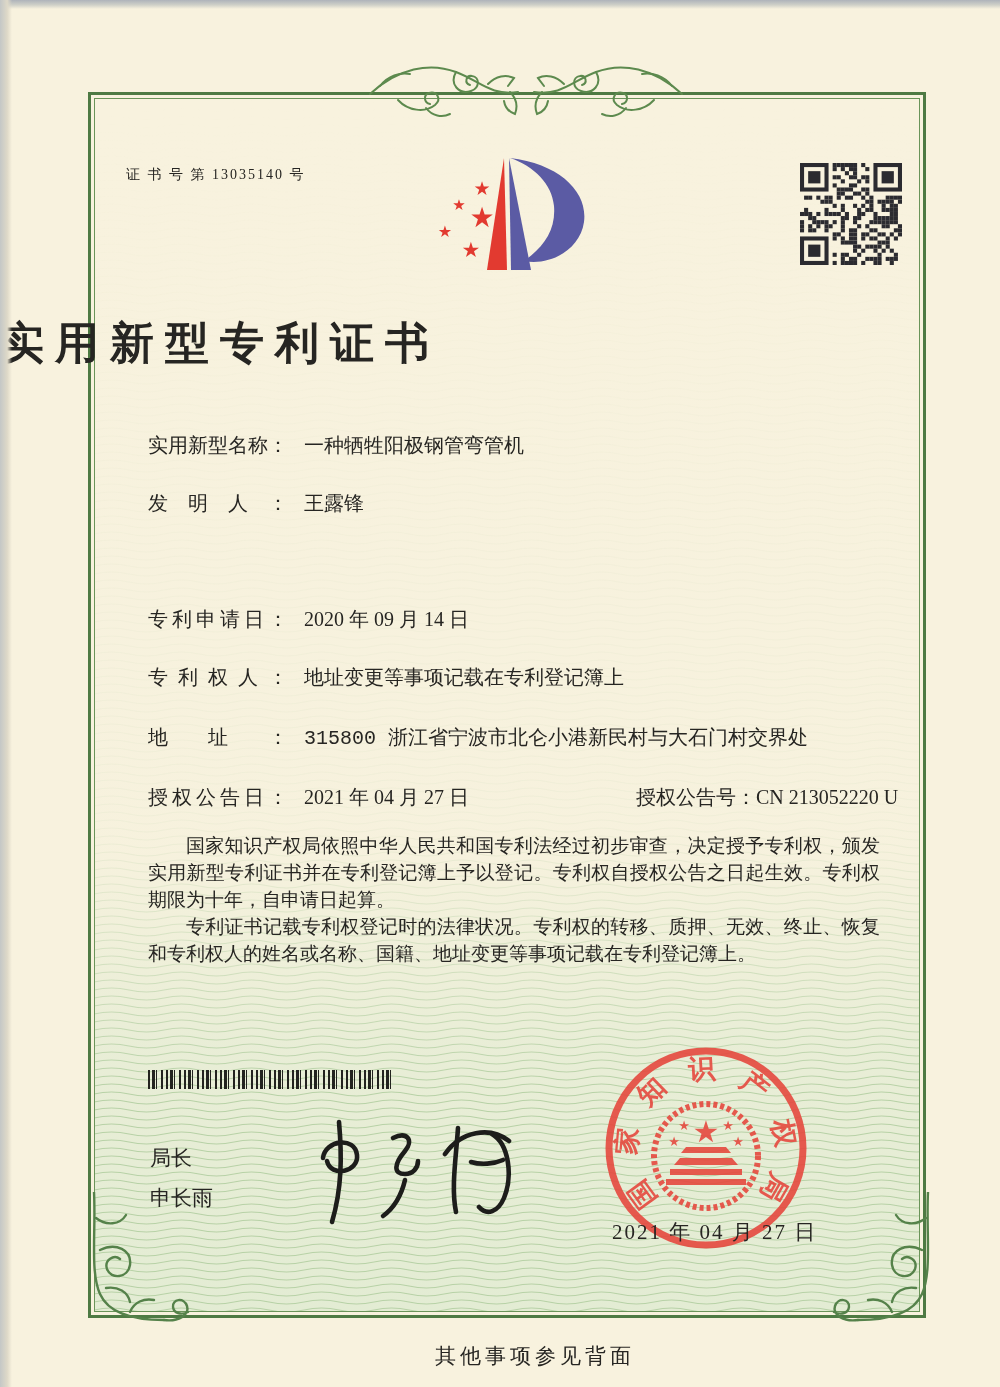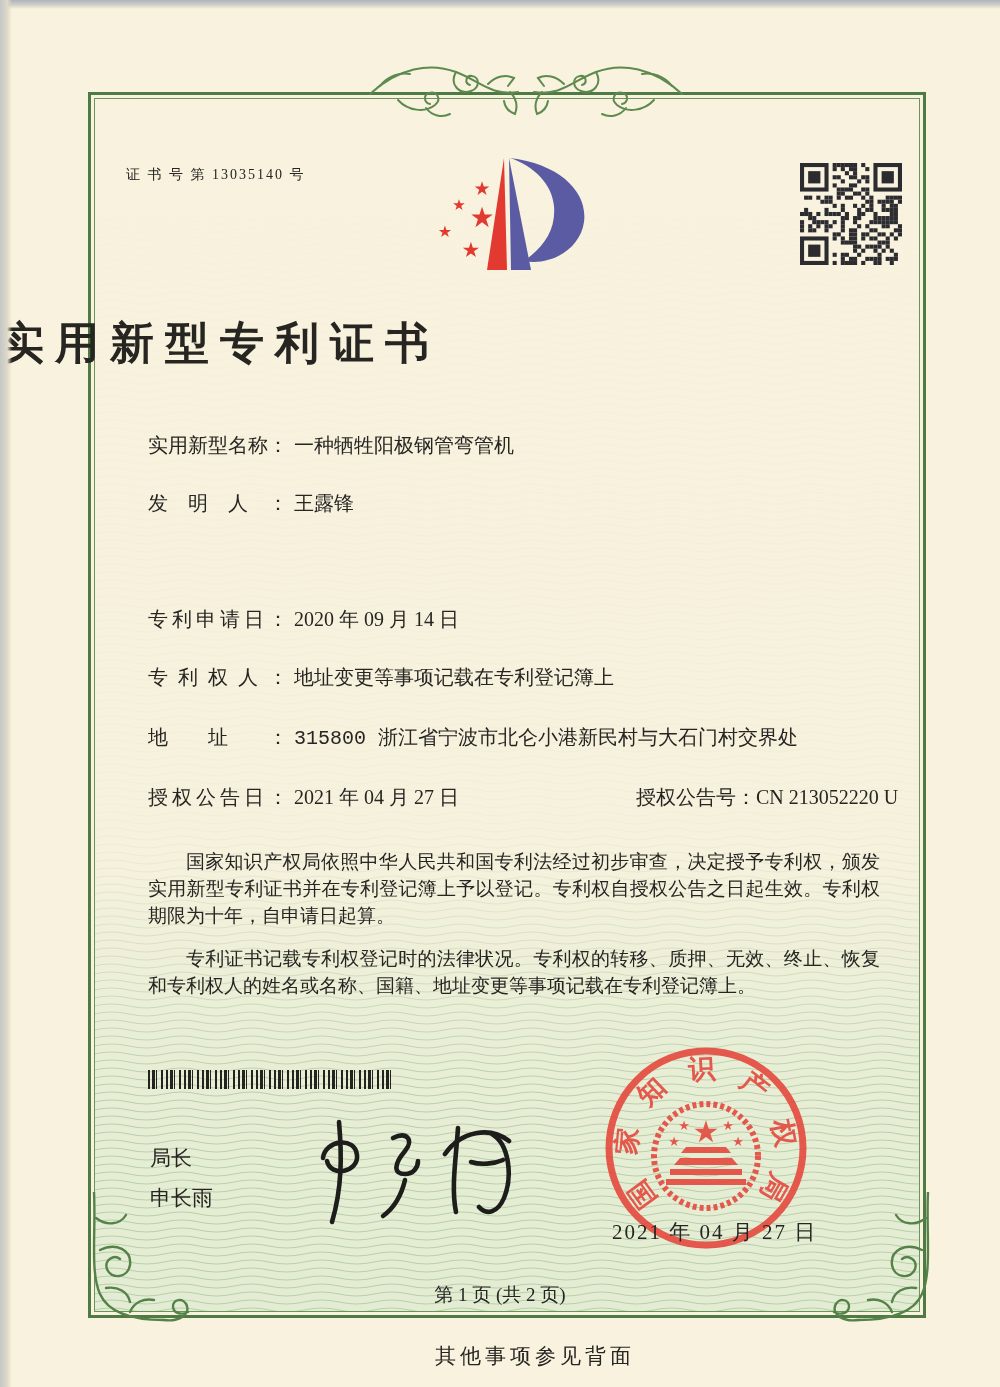--- a/index.html
+++ b/index.html
@@ -34,26 +34,26 @@
   .st5 { left:41px; top:102px; font-size:21px; transform:translate(-50%,-50%) rotate(-6deg); }
 
   .qr { position:absolute; left:800px; top:163px; width:102px; height:102px; }
 
   .doc-title { position:absolute; left:0; top:314px; width:1000px; text-align:left;
     font-size:44px; font-weight:bold; letter-spacing:11px; }
 
   .frow { position:absolute; left:148px; font-size:20px; white-space:nowrap; }
   .flabel { display:inline-block; width:140px; text-align:justify; text-align-last:justify;
     vertical-align:bottom; }
-  .fvalue { margin-left:6px; }
+  .fvalue { margin-left:16px; }
   .grant-no { position:absolute; left:488px; top:0; }
 
   .paras { position:absolute; left:148px; top:832px; width:732px; font-size:19px;
     line-height:27px; text-align:justify; }
-  .paras p { text-indent:2em;margin-top:16px; }
+  .paras p { text-indent:2em; }
 
   .barcode { position:absolute; left:148px; top:1070px; width:246px; height:19px;
     background:repeating-linear-gradient(90deg,
       #23231f 0 2px, transparent 2px 4px,
       #23231f 4px 7px, transparent 7px 8px,
       #23231f 8px 9px, transparent 9px 13px,
       #23231f 13px 15px, transparent 15px 18px); }
 
   .signer { position:absolute; left:150px; top:1138px; font-size:21px; line-height:40px; }
 
@@ -456,15 +456,14 @@
         <text x="32" y="-10" text-anchor="middle" font-size="13">★</text>
         <path d="M-25,-3 h50 l-5,-6 h-40 Z"></path>
         <path d="M-32,9 h64 l-6,-7 h-52 Z"></path>
         <path d="M-36,19 h72 v-6 h-72 Z"></path>
         <path d="M-40,29 h80 v-6 h-80 Z"></path>
       </g>
     </g>
   </svg>
   <div class="seal-date">2021 年 04 月 27 日</div>
 
-  <div class="page-info">第 1 页 (共 2 页)</div>
   <div class="back-note">其他事项参见背面</div>
 </div>
 
 </body></html>

